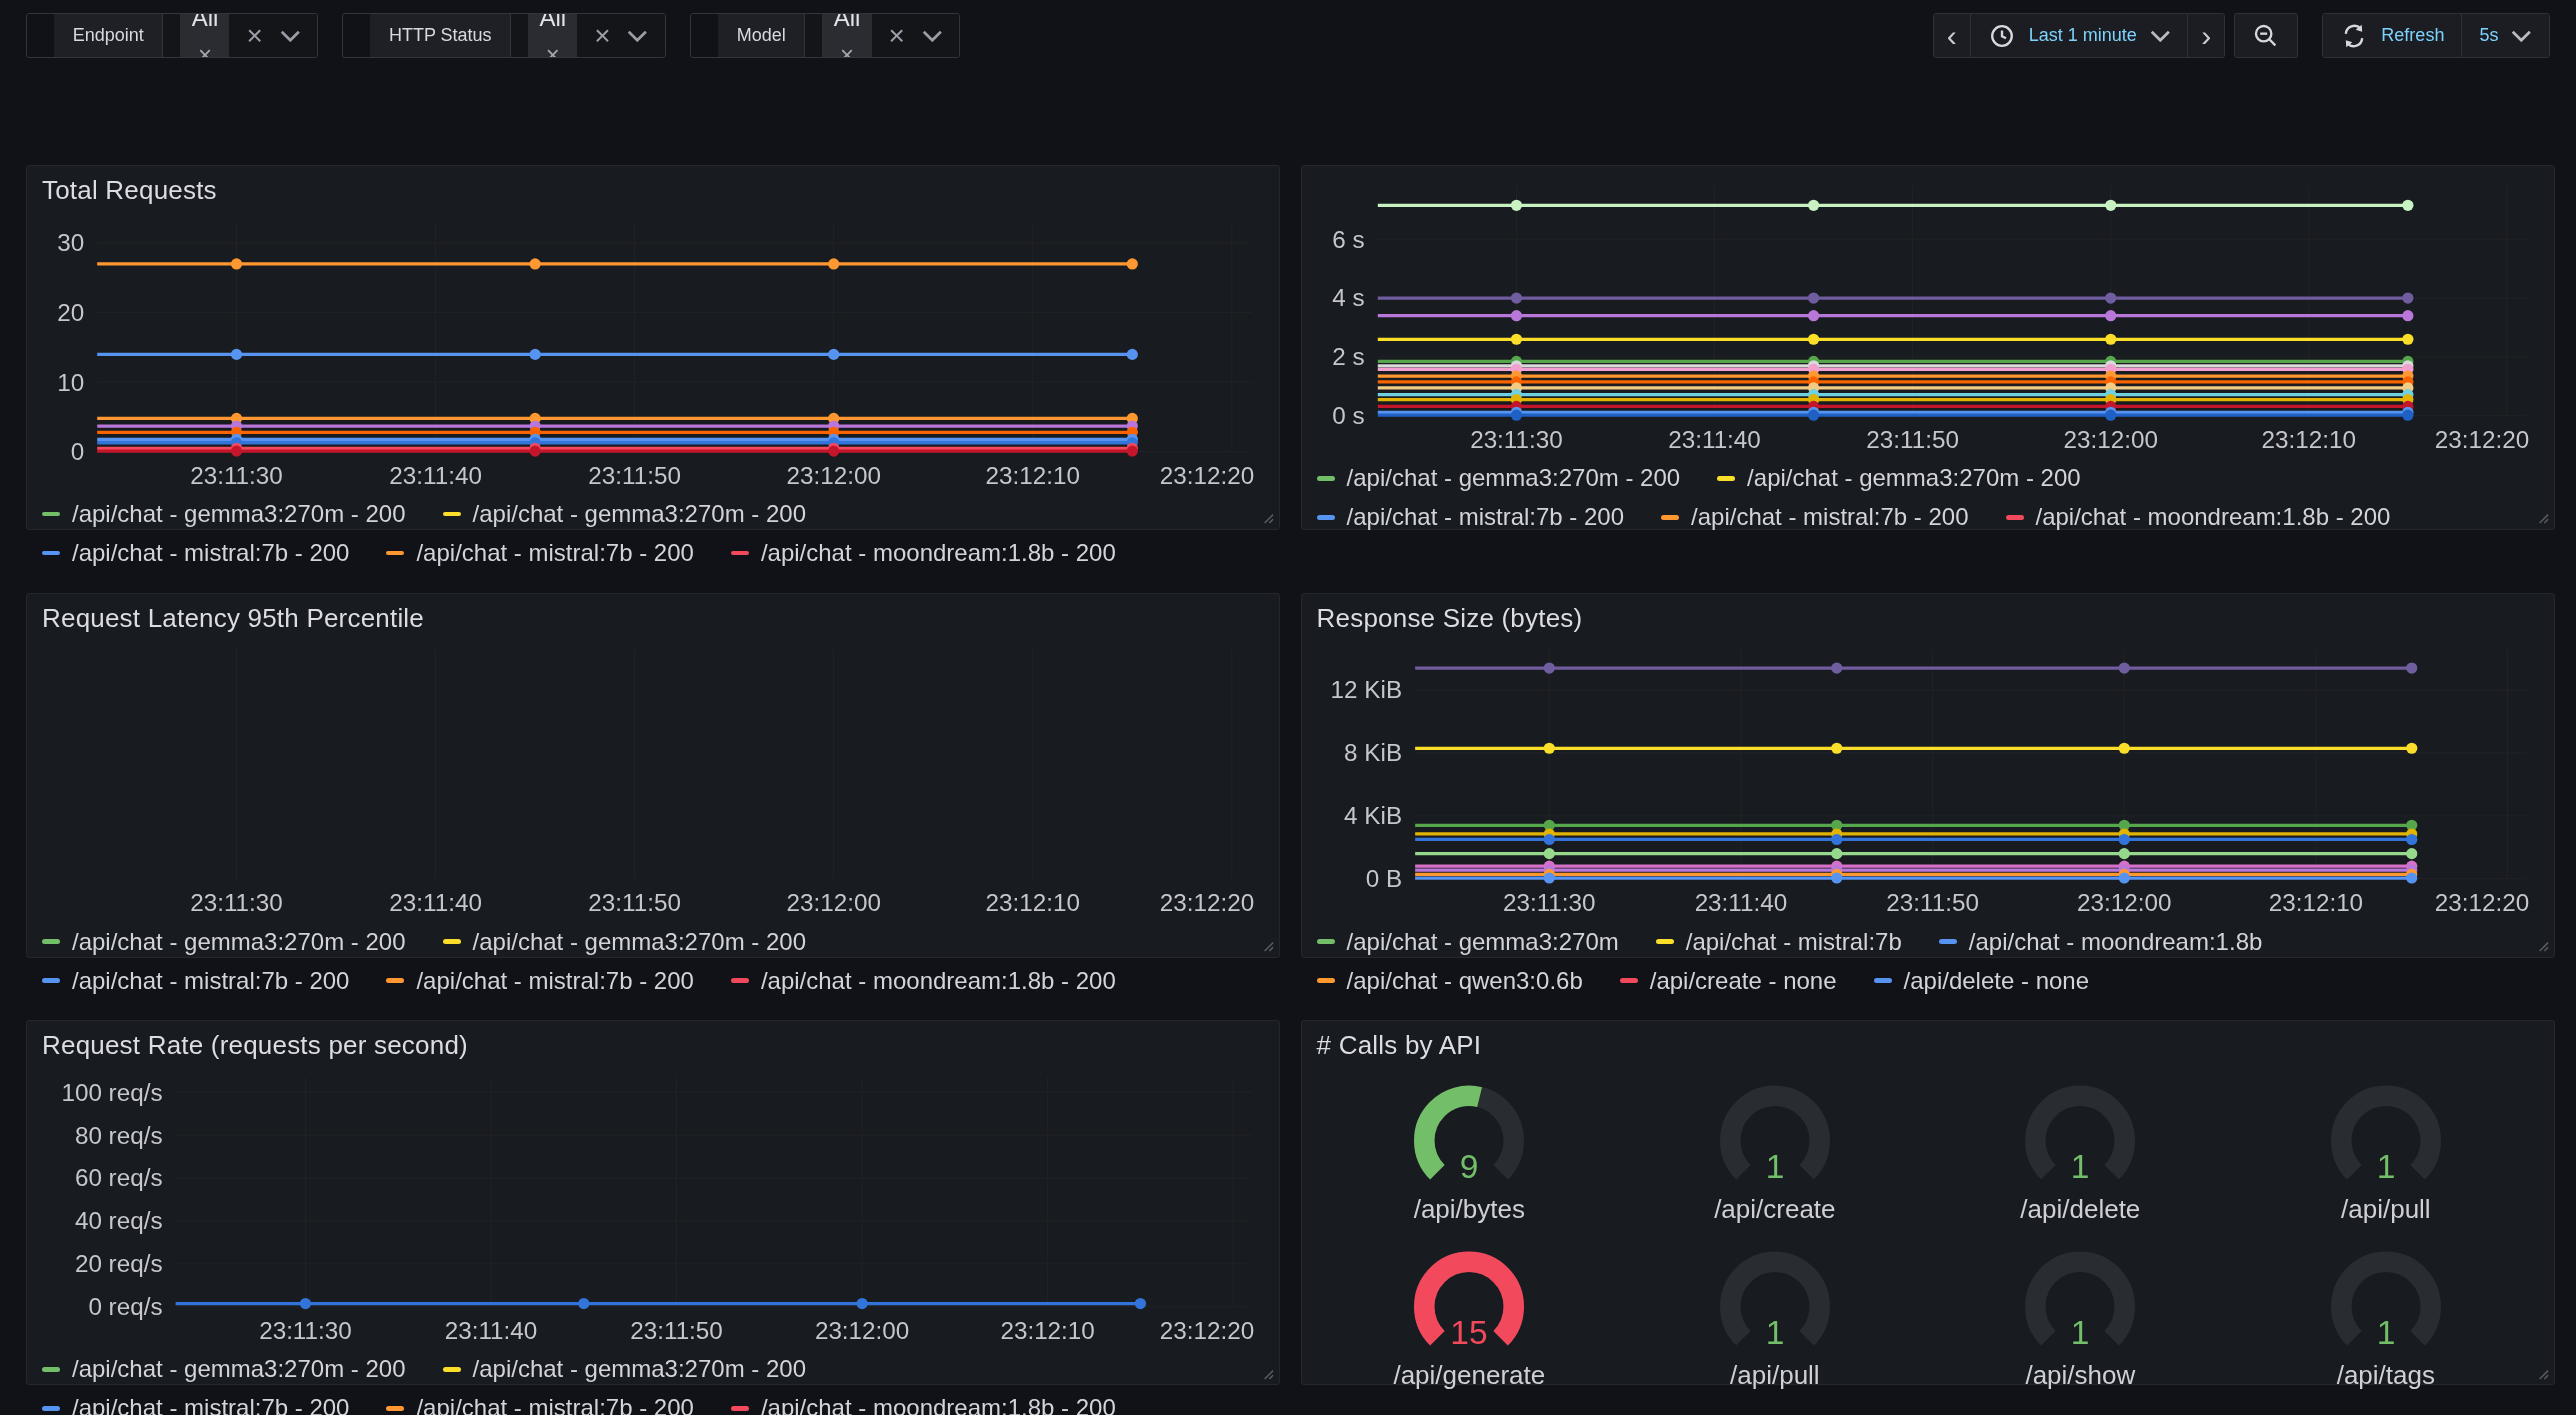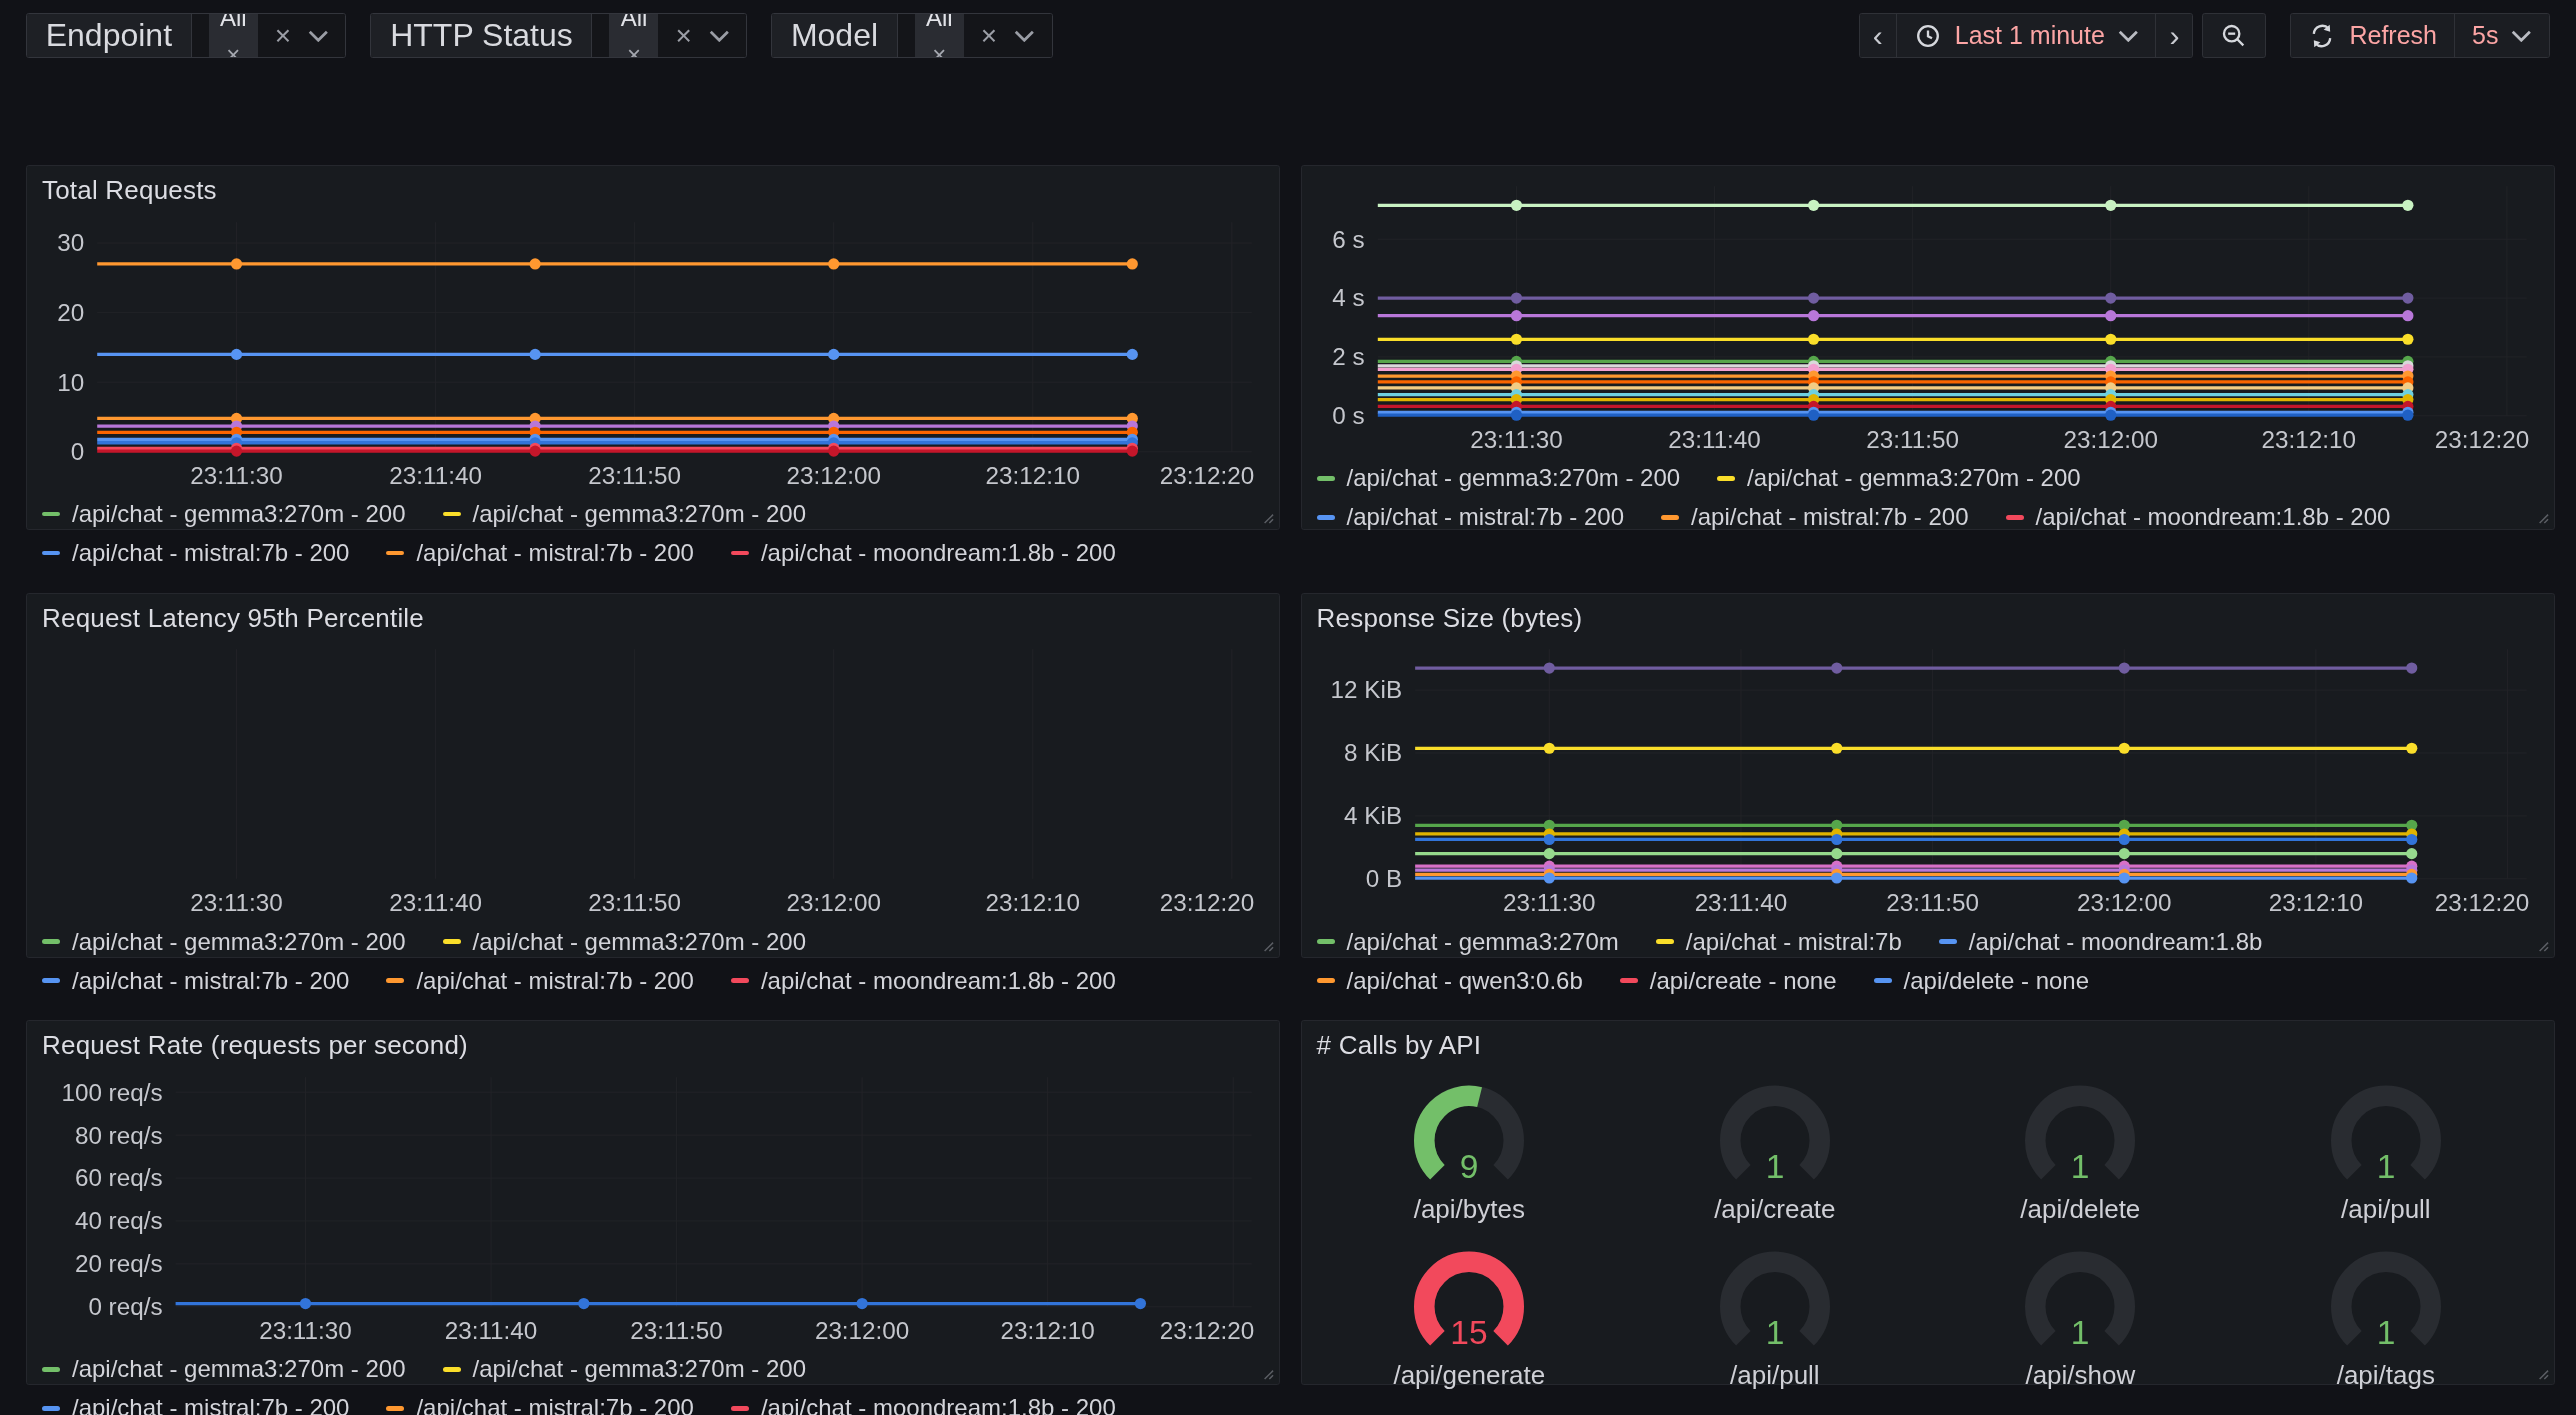--- a/index.html
+++ b/index.html
@@ -4,32 +4,32 @@
 <style>
   html,body{margin:0;padding:0;background:#111217;width:2576px;height:1415px;overflow:hidden;
     font-family:"Liberation Sans",sans-serif;-webkit-font-smoothing:antialiased;}
   *{box-sizing:border-box;}
 
   
   .toolbar{display:flex;justify-content:space-between;align-items:center;margin:13px 26px 0;height:45px;}
   .filters{display:flex;gap:24px;}
   .filter{display:flex;align-items:stretch;height:45px;border:0.9px solid #33353C;border-radius:2.8px;overflow:hidden;}
   .filter-label{display:flex;align-items:center;padding:0 18.7px;background:#1E2025;color:#D9DADF;
-    font-size:32px;border-right:0.9px solid #33353C;}
+    font-size:18px;border-right:0.9px solid #33353C;margin-left:27px;}
   .filter-value{display:flex;align-items:center;gap:15px;padding:0 17px;background:#141519;}
   .chip{display:flex;align-items:center;gap:11.2px;background:#2A2C32;border-radius:2.8px;padding:4.7px 11.2px;
     color:#E2E3E8;font-size:24px;cursor:pointer;flex-direction:column;}
   .chip-close{color:#A6A9B1;font-size:24px;line-height:1;cursor:pointer;}
   .clear{color:#9B9EA6;font-size:28px;line-height:1;cursor:pointer;padding:0 1.9px;}
   .chev{width:20.6px;height:12px;cursor:pointer;}
 
   .timebar{display:flex;align-items:center;gap:24px;}
   .seg{display:flex;align-items:stretch;height:45px;border:0.9px solid #2F3137;border-radius:2.8px;overflow:hidden;background:#1B1D22;}
-  .btn{display:flex;align-items:center;gap:13px;background:#1B1D22;border:none;color:#fca5a5;
-    font-family:inherit;font-size:25px;padding:0 17px;cursor:pointer;}
+  .btn{display:flex;align-items:center;gap:13px;background:#1B1D22;border:none;color:#7dd3fc;
+    font-family:inherit;font-size:18px;padding:0 17px;cursor:pointer;}
   .seg .btn + .btn{border-left:0.9px solid #2F3137;}
   .btn.square{padding:0 13px;font-size:30px;color:#C9CBD1;}
   .single{border:0.9px solid #2F3137;border-radius:2.8px;height:45px;}
   .icon{stroke:#D6D8DD;fill:none;stroke-width:2;}
   .icon-fill{fill:#D6D8DD;}
 
   
   .grid{margin:65px 26px 0;display:grid;grid-template-columns:1fr 1fr;grid-auto-rows:407px;gap:20.6px;}
   .panel{position:relative;background:#181B1F;border:0.9px solid #25272D;border-radius:2.8px;padding:9.3px 15px 7.5px;margin-top:42px;}
   .panel-title{margin:0 0 5.6px;font-size:26px;font-weight:500;color:#DCDDE3;letter-spacing:0.2px;line-height:30px;}

